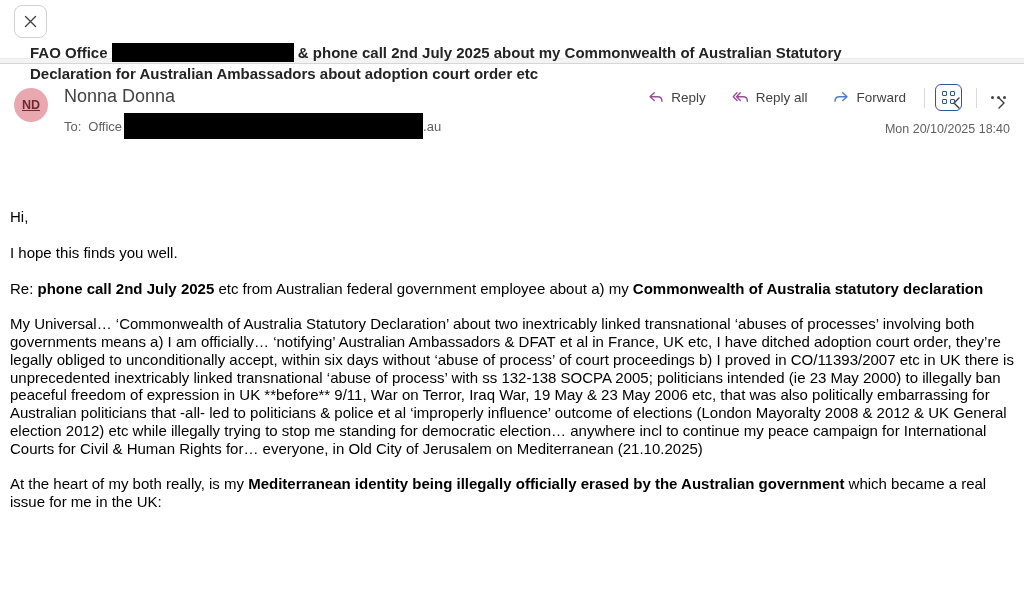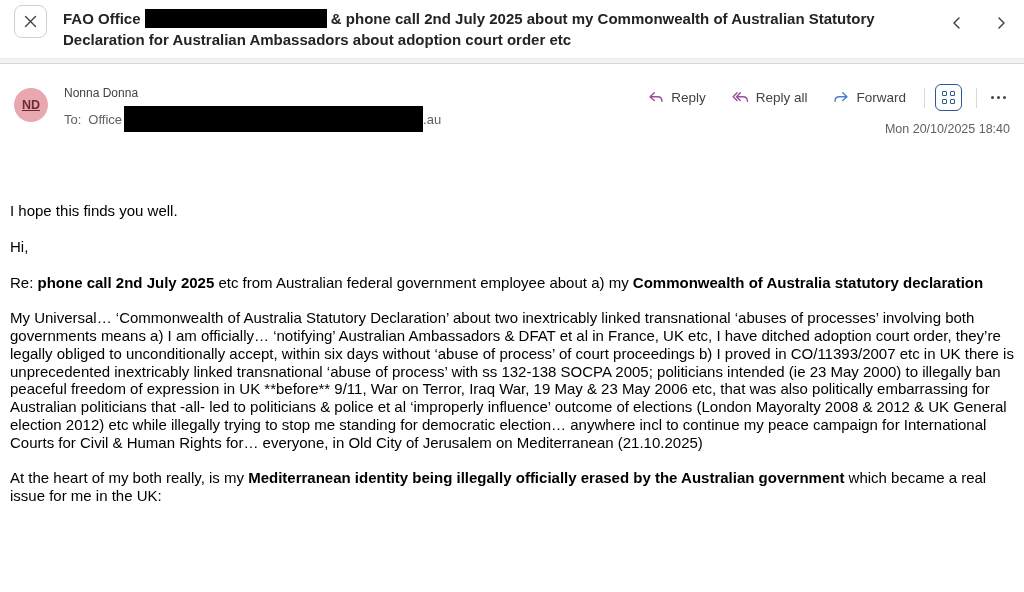--- a/index.html
+++ b/index.html
@@ -10,20 +10,21 @@
     color: var(--text_primary, #242424);
   }
 
   
   .topbar {
     display: flex;
     align-items: flex-start;
     padding: 4px 14px 0 14px;
     height: 58px;
     background: #fff;
+    flex-direction: column;
   }
   .close-btn {
     width: 33px; height: 33px;
     border: 1px solid #d1d1d1;
     border-radius: 8px;
     background: #fff;
     display: flex; align-items: center; justify-content: center;
     cursor: pointer;
     flex: 0 0 auto;
     margin-top: 1px;
@@ -73,21 +74,21 @@
     font-size: 12.5px;
     font-weight: 600;
     display: flex; align-items: center; justify-content: center;
     margin-top: 4px;
     flex: 0 0 auto;
     cursor: pointer;
     text-decoration: underline;
   }
   .sender-block { margin-left: 16px; padding-top: 2px; }
   .sender-name {
-    font-size: 12px;
+    font-size: 18px;
     color: #424242;
     cursor: pointer;
   }
   .to-line {
     margin-top: 3px;
     display: flex;
     align-items: center;
     height: 32px;
     font-size: 13px;
     color: var(--text_secondary, #616161);
@@ -244,18 +245,18 @@
             <i></i>
             <i></i>
           </span>
       </button>
     </div>
     <div class="timestamp">Mon 20/10/2025 18:40</div>
   </div>
 </div>
 
 <div class="mail-body">
+    <p><span>Hi,</span></p>
     <p><span>I hope this finds you well.</span></p>
-    <p><span>Hi,</span></p>
     <p><span>Re: </span><b>phone call 2nd July 2025</b><span> etc from Australian federal government employee about a) my </span><b>Commonwealth of Australia statutory declaration</b></p>
     <p><span>My Universal… ‘Commonwealth of Australia Statutory Declaration’ about two inextricably linked transnational ‘abuses of processes’ involving both governments means a) I am officially… ‘notifying’ Australian Ambassadors &amp; DFAT et al in France, UK etc, I have ditched adoption court order, they’re legally obliged to unconditionally accept, within six days without ‘abuse of process’ of court proceedings b) I proved in CO/11393/2007 etc in UK there is unprecedented inextricably linked transnational ‘abuse of process’ with ss 132-138 SOCPA 2005; politicians intended (ie 23 May 2000) to illegally ban peaceful freedom of expression in UK **before** 9/11, War on Terror, Iraq War, 19 May &amp; 23 May 2006 etc, that was also politically embarrassing for Australian politicians that -all- led to politicians &amp; police et al ‘improperly influence’ outcome of elections (London Mayoralty 2008 &amp; 2012 &amp; UK General election 2012) etc while illegally trying to stop me standing for democratic election… anywhere incl to continue my peace campaign for International Courts for Civil &amp; Human Rights for… everyone, in Old City of Jerusalem on Mediterranean (21.10.2025)</span></p>
     <p><span>At the heart of my both really, is my </span><b>Mediterranean identity being illegally officially erased by the Australian government</b><span> which became a real issue for me in the UK:</span></p>
   </div>
 
 </body></html>

